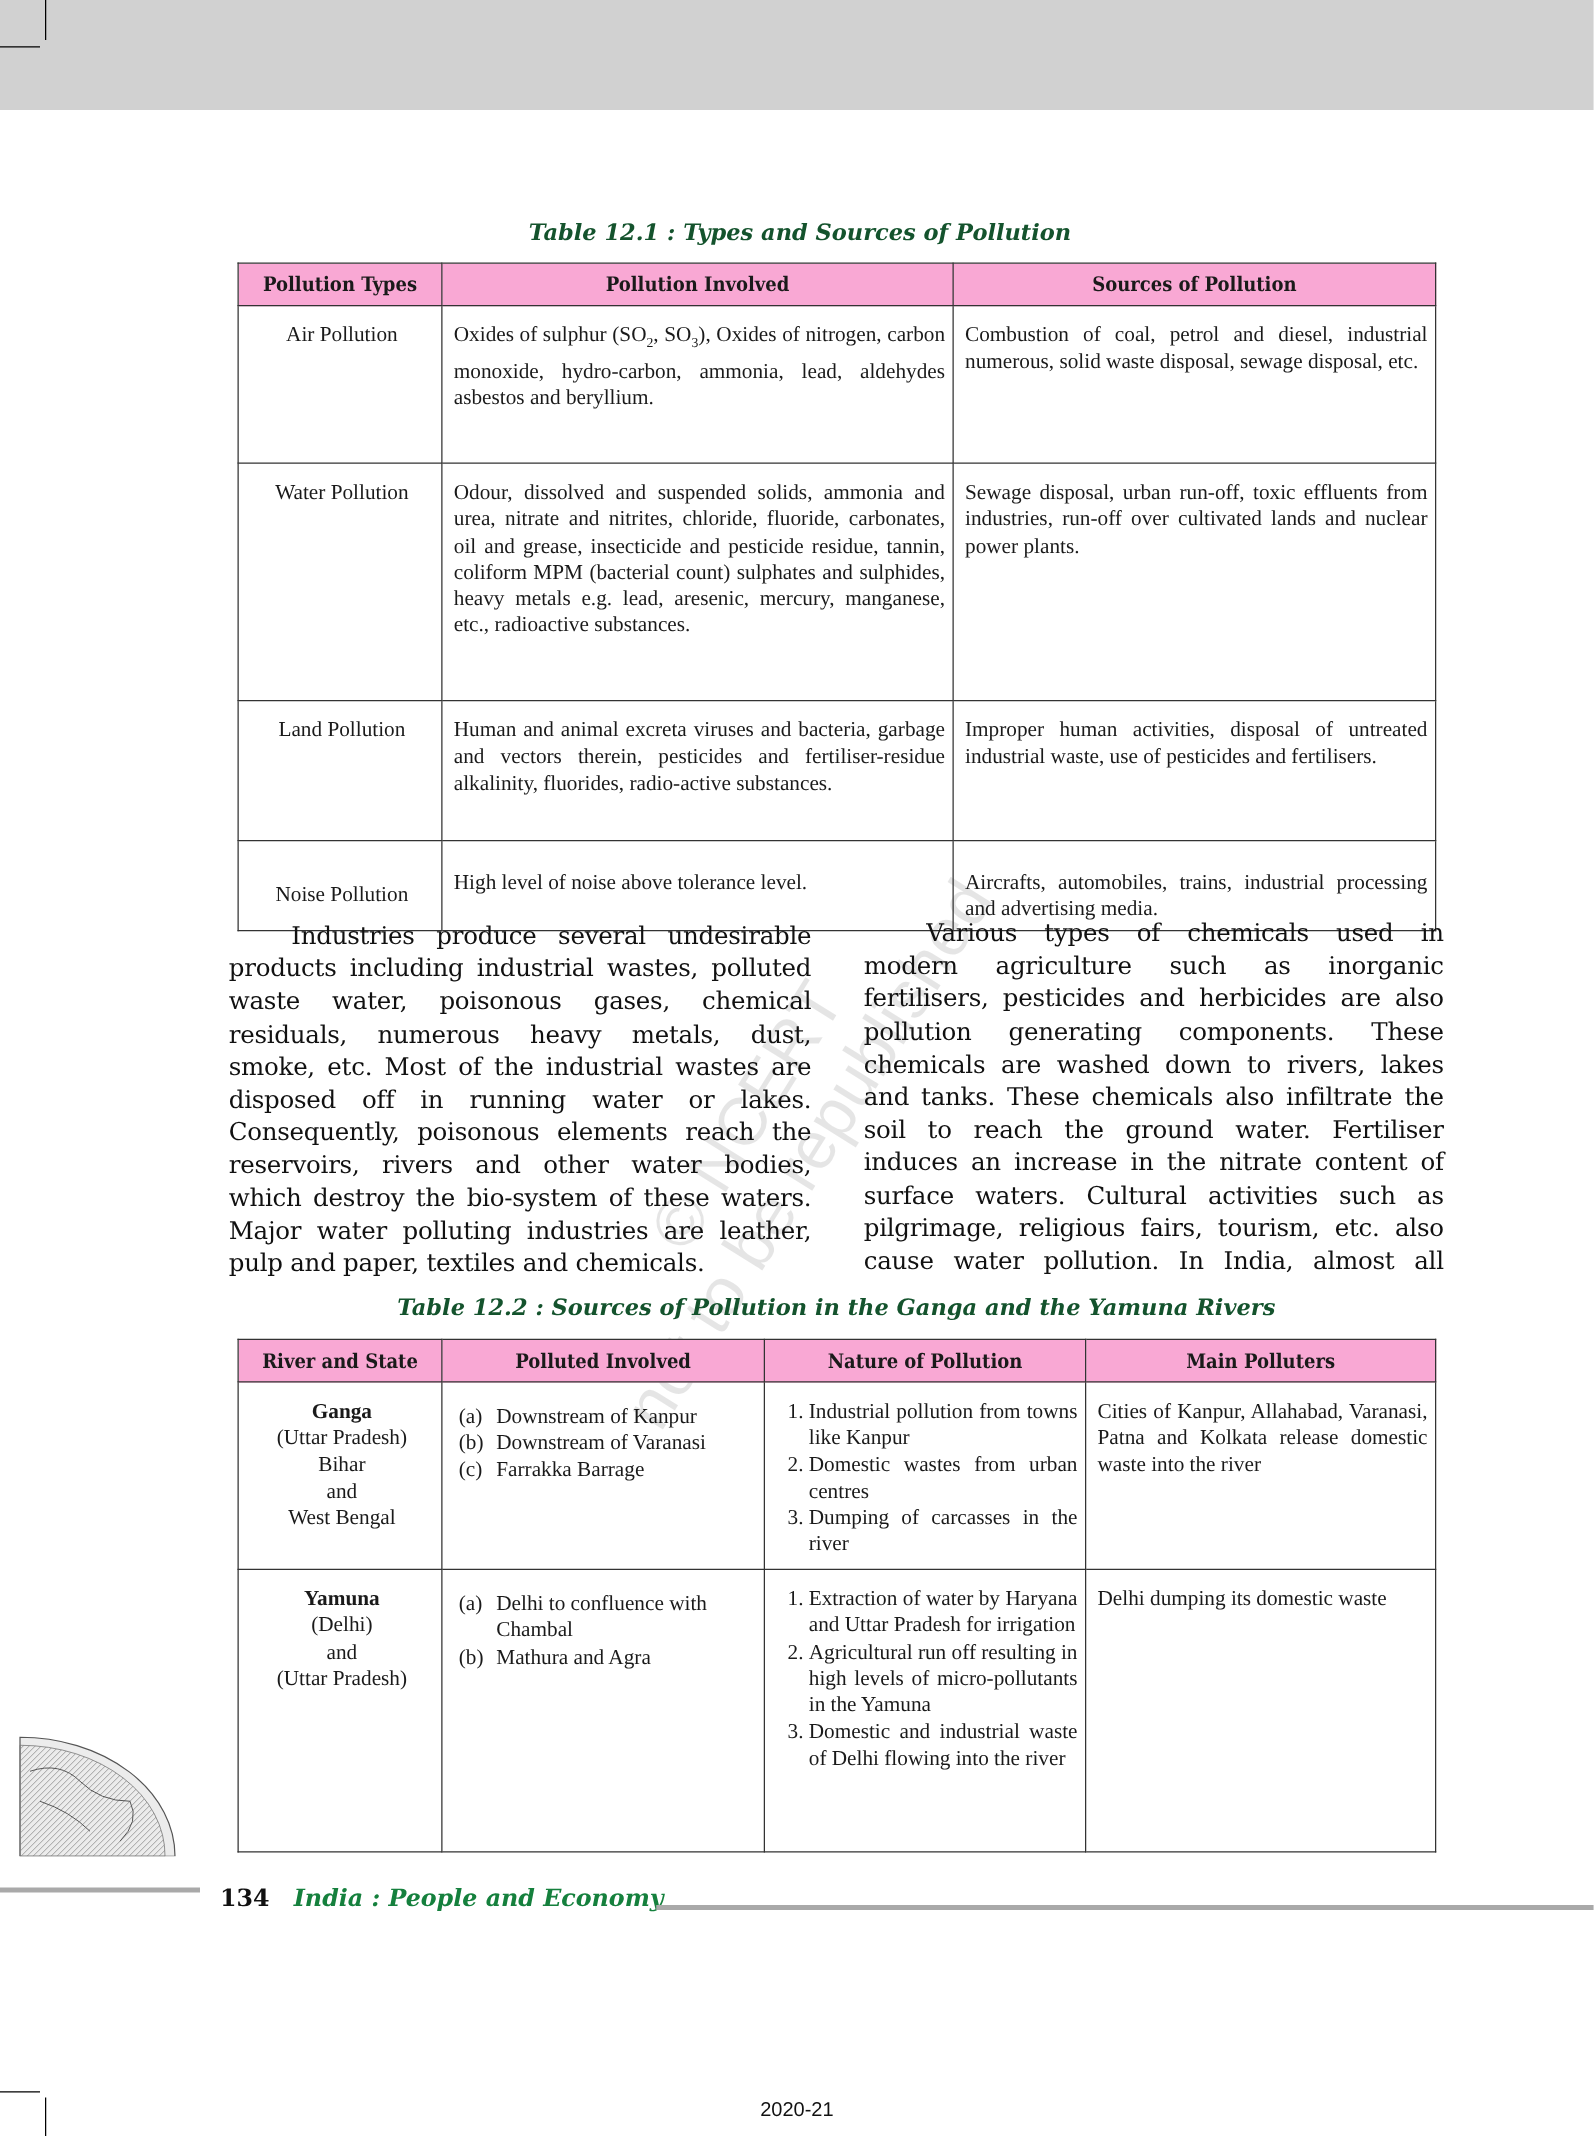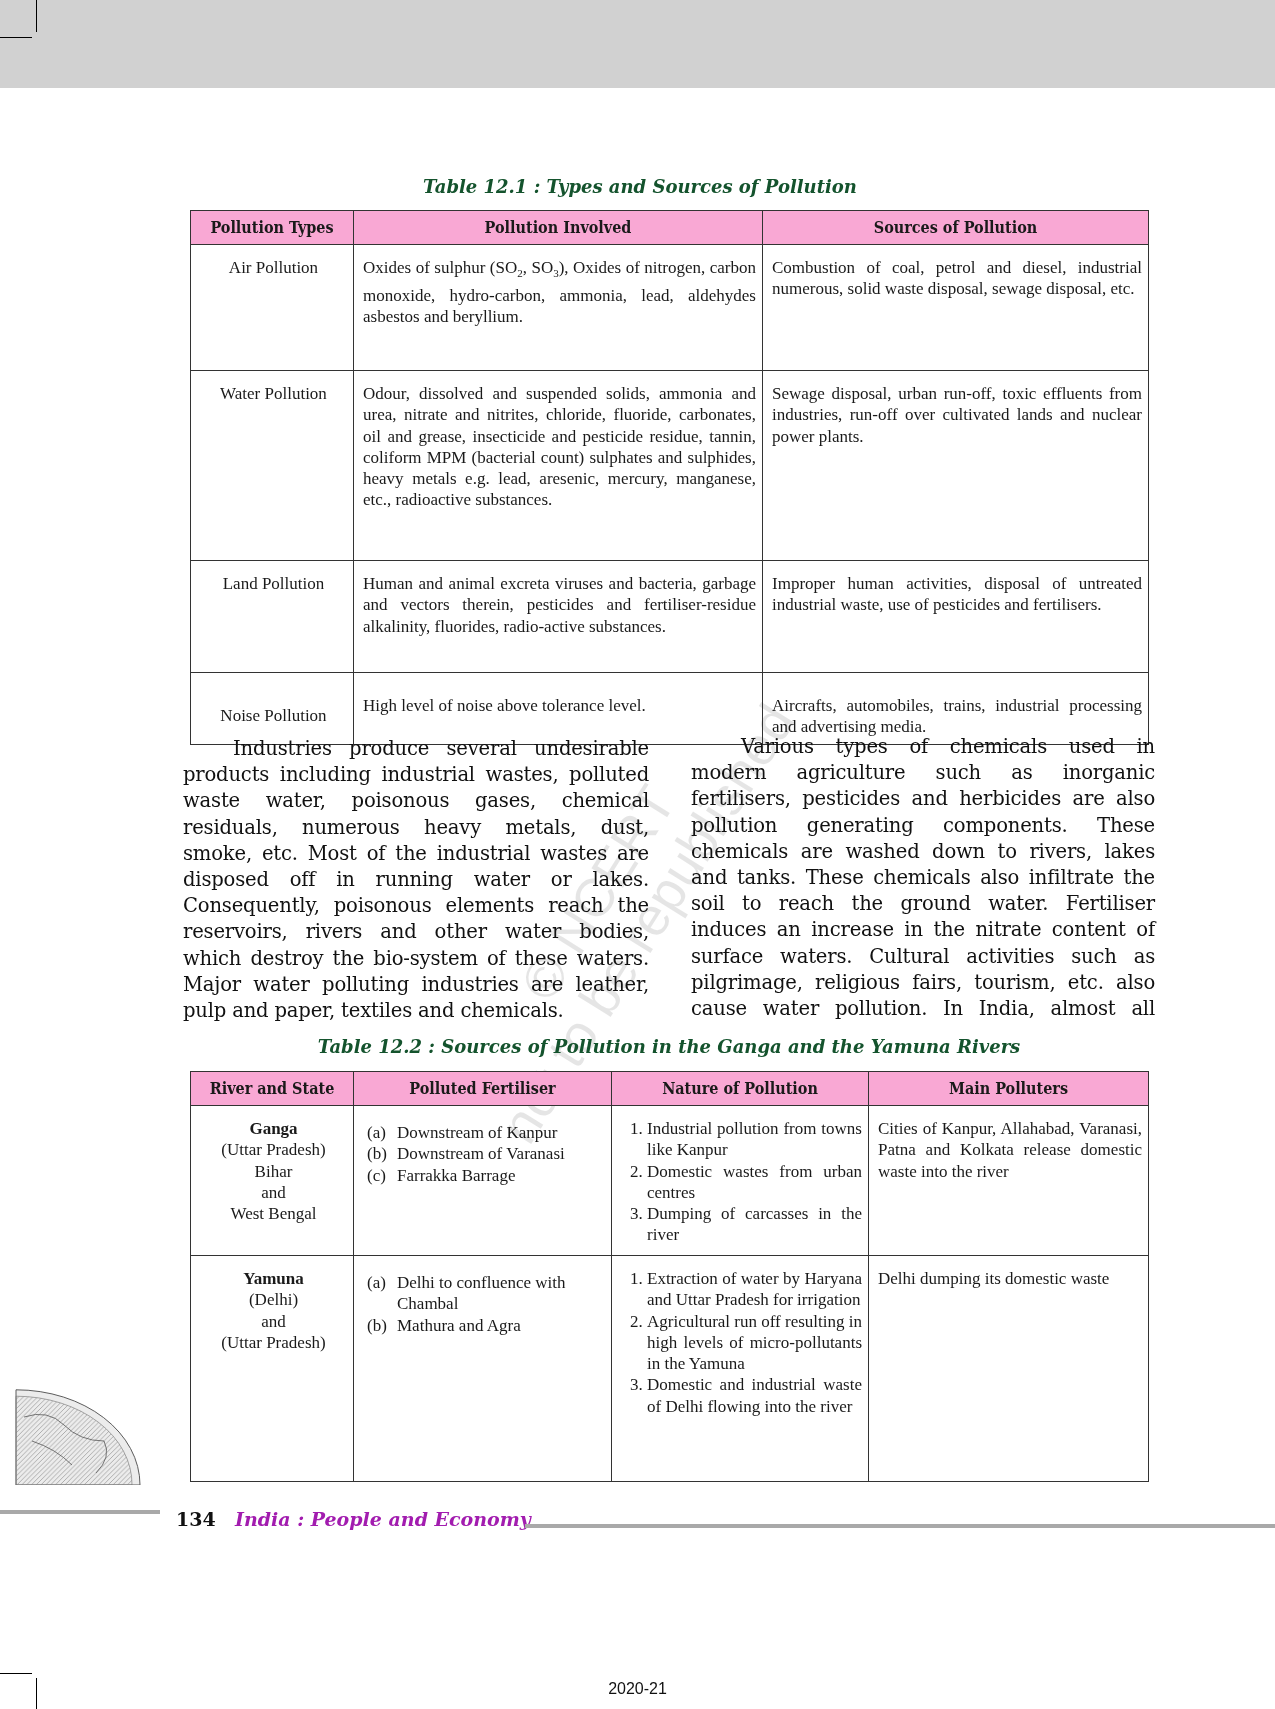--- a/index.html
+++ b/index.html
@@ -38,21 +38,21 @@
   .body-col p { margin: 8px; text-indent: 50px; }
 
   .rs-name { font-weight: bold; }
   ol.nat { margin: 0; padding-left: 26px; }
   ol.nat li { text-align: justify; text-align-last: left; }
   ul.stretch { margin: 4px; padding: 0; list-style: none; }
   ul.stretch li { padding-left: 30px; text-indent: -30px; }
   ul.stretch .lbl { display: inline-block; width: 30px; text-indent: 0; }
 
   .footer-num { position: absolute; left: 176px; top: 1508px; font-family: "DejaVu Serif", serif; font-weight: bold; font-size: 19px; color: #111; }
-  .footer-title { position: absolute; left: 235px; top: 1508px; font-family: "DejaVu Serif", serif; font-weight: bold; font-style: italic; font-size: 19px; color: #a21caf; }
+  .footer-title { position: absolute; left: 235px; top: 1508px; font-family: "DejaVu Serif", serif; font-weight: bold; font-style: italic; font-size: 19px; color: #15803d; }
   .footer-rule { position: absolute; left: 525px; top: 1524px; width: 750px; height: 4px; background: #a9a9a9; }
   .globe { position: absolute; left: 0; top: 1385px; width: 160px; height: 100px; }
   .globe-rule { position: absolute; left: 0; top: 1510px; width: 160px; height: 4px; background: #a9a9a9; }
   .year { position: absolute; top: 1680px; left: 0; width: 1275px; text-align: center; font-family: "Liberation Sans", sans-serif; font-size: 16px; color: #111; }
 
   .watermark {
     position: absolute; left: 370px; top: 850px; transform: rotate(-58deg); transform-origin: center;
     font-family: "Liberation Sans", sans-serif; font-size: 54px; color: rgba(0,0,0,0.10);
     white-space: nowrap; pointer-events: none; line-height: 58px; text-align: center;
   }
@@ -122,21 +122,21 @@
 <table class="t" style="left:190px;top:1071px;width:958px;padding-left:20px;">
   <colgroup>
       <col style="width:163px">
       <col style="width:258px">
       <col style="width:257px">
       <col style="width:280px">
     </colgroup>
   <thead>
     <tr>
       <th>River and State</th>
-      <th>Polluted Fertiliser</th>
+      <th>Polluted Involved</th>
       <th>Nature of Pollution</th>
       <th>Main Polluters</th>
     </tr>
   </thead>
   <tbody>
     <tr style="height:150px;">
       <td class="type">
         <div class="rs-name">Ganga</div>
         <div>(Uttar Pradesh)</div>
         <div>Bihar</div>

